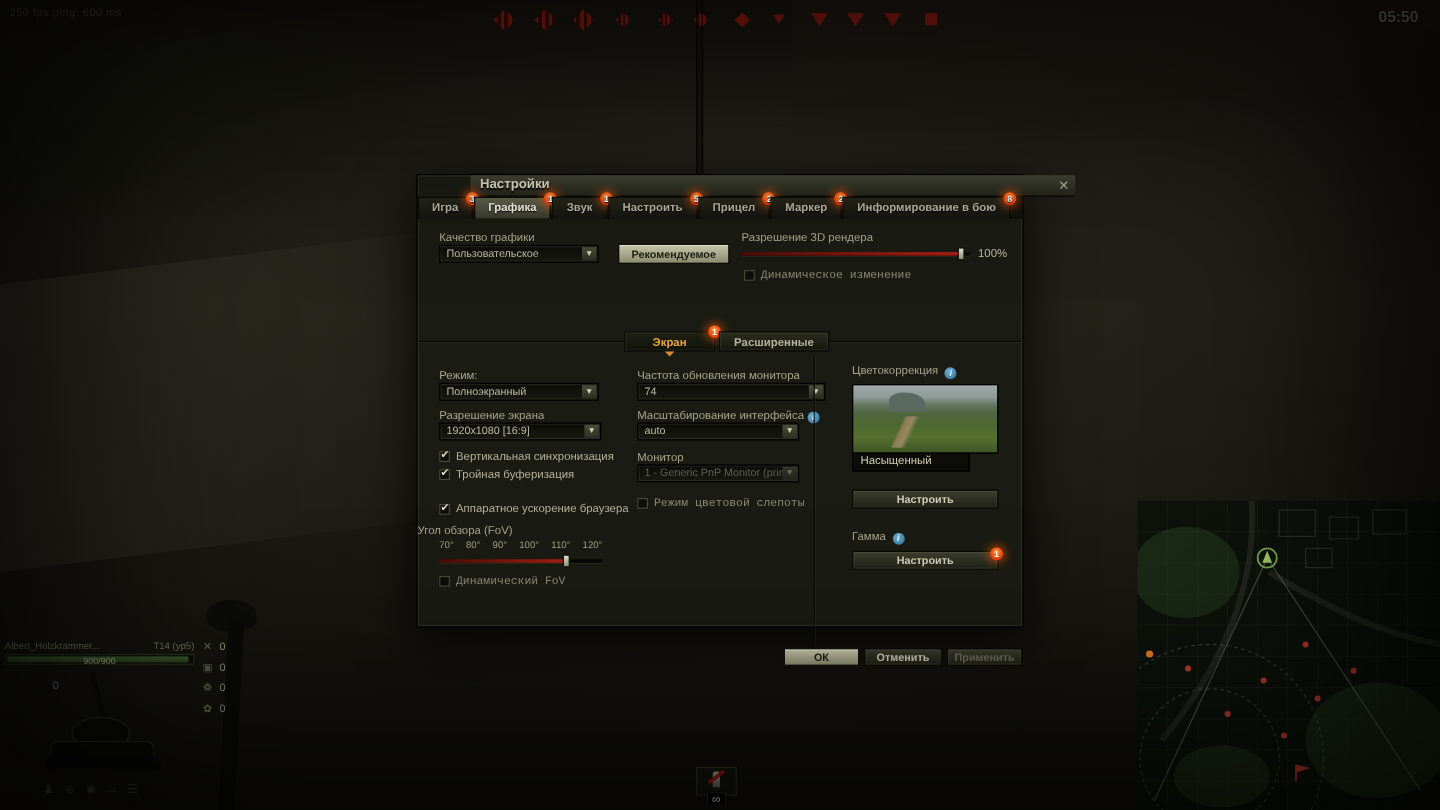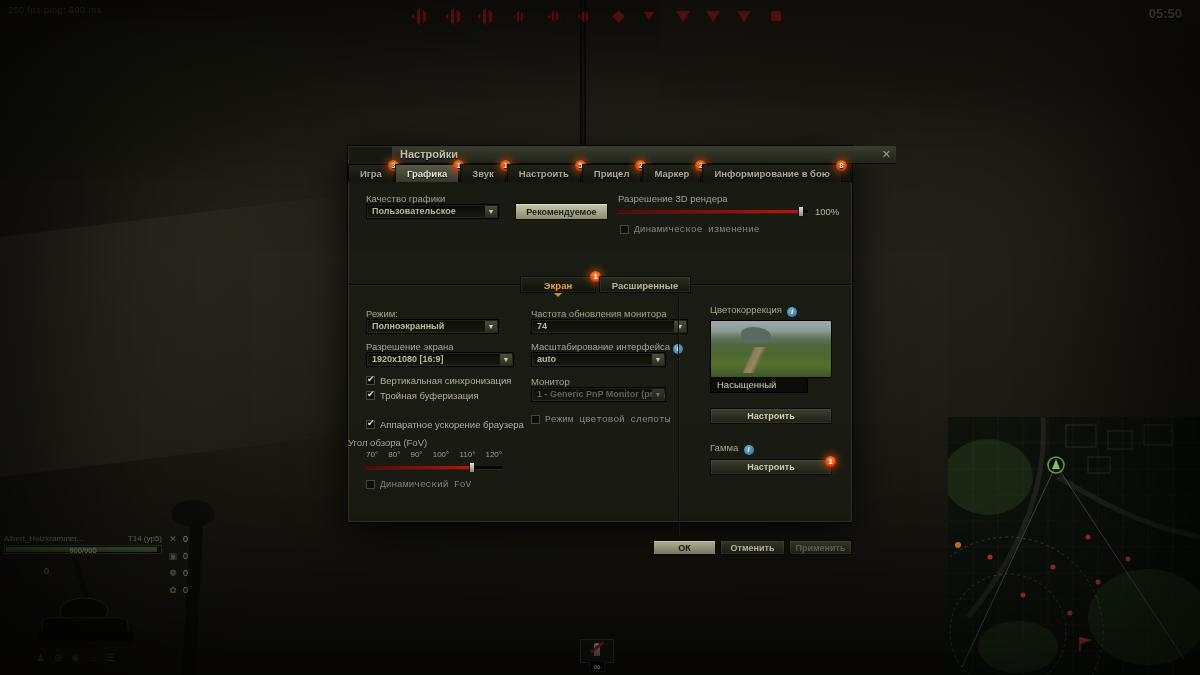--- a/index.html
+++ b/index.html
@@ -53,21 +53,21 @@
   .tab.active{background:linear-gradient(#5e604c,#393b2d);color:#f2f0de;}
   .badge{position:absolute;width:11px;height:11px;border-radius:50%;
     background:radial-gradient(circle at 50% 38%,#ff9a3d,#e8420a 62%,#9c2404);
     box-shadow:0 0 7px 2px rgba(255,85,0,.55);
     color:#fff;font-size:7.5px;line-height:11px;text-align:center;font-weight:bold;}
   .tab .badge{right:-6px;top:-5px;}
   .dlg-body{position:absolute;left:0;top:36px;right:0;bottom:0;}
   .label{position:absolute;font-size:9.5px;color:#a7a48d;}
   .dd{position:absolute;height:15px;background:linear-gradient(#0b0c08,#181a11);
     border:1px solid #000;box-shadow:inset 0 0 0 1px rgba(95,100,75,.25);
-    color:#bcb9a2;font-size:9px;line-height:13px;padding:0 17px 0 5px;white-space:nowrap;overflow:hidden;font-weight:bold;}
+    color:#bcb9a2;font-size:9px;line-height:13px;padding:0 17px 0 5px;white-space:nowrap;overflow:hidden;}
   .dd .arrow{position:absolute;right:1px;top:1px;width:12px;height:11px;
     background:linear-gradient(#4c4e3b,#2c2e21);color:#d3d1b8;font-size:7px;text-align:center;line-height:11px;}
   .dd .arrow::after{content:"▼";}
   .dd.disabled{color:#5e6050;}
   .dd.disabled .arrow{color:#6e705c;background:linear-gradient(#34362a,#22241a);}
   .btn-light{position:absolute;background:linear-gradient(#cbcbaf,#8d8e71);border:1px solid #0f100a;
     color:#1d1e13;font-size:9px;font-weight:bold;text-align:center;
     box-shadow:inset 0 1px 0 rgba(255,255,255,.4);}
   .btn-dark{position:absolute;background:linear-gradient(#3c3e2f,#1f2117);border:1px solid #0a0b07;
     box-shadow:inset 0 0 0 1px rgba(125,130,98,.18);color:#cfccb4;font-size:9px;font-weight:bold;text-align:center;}
@@ -195,21 +195,21 @@
       </div>
       <div class="subtab" style="left:251px;top:94px;width:92px">
         <span>Расширенные</span>
       </div>
 
       <div class="label" style="left:18px;top:126px">Режим:</div>
       <div class="dd" style="left:18px;top:137px;width:133px">
         <span>Полноэкранный</span><span class="arrow"></span>
       </div>
       <div class="label" style="left:18px;top:159px">Разрешение экрана</div>
-      <div class="dd" style="left:18px;top:170px;width:148px">
+      <div class="dd" style="left:18px;top:170px;width:135px">
         <span>1920x1080 [16:9]</span><span class="arrow"></span>
       </div>
       <div class="cb checked" style="left:18px;top:193px">
         <span class="box"></span>
           <span class="cbl">Вертикальная синхронизация</span>
       </div>
       <div class="cb checked" style="left:18px;top:208px">
         <span class="box"></span>
           <span class="cbl">Тройная буферизация</span>
       </div>

